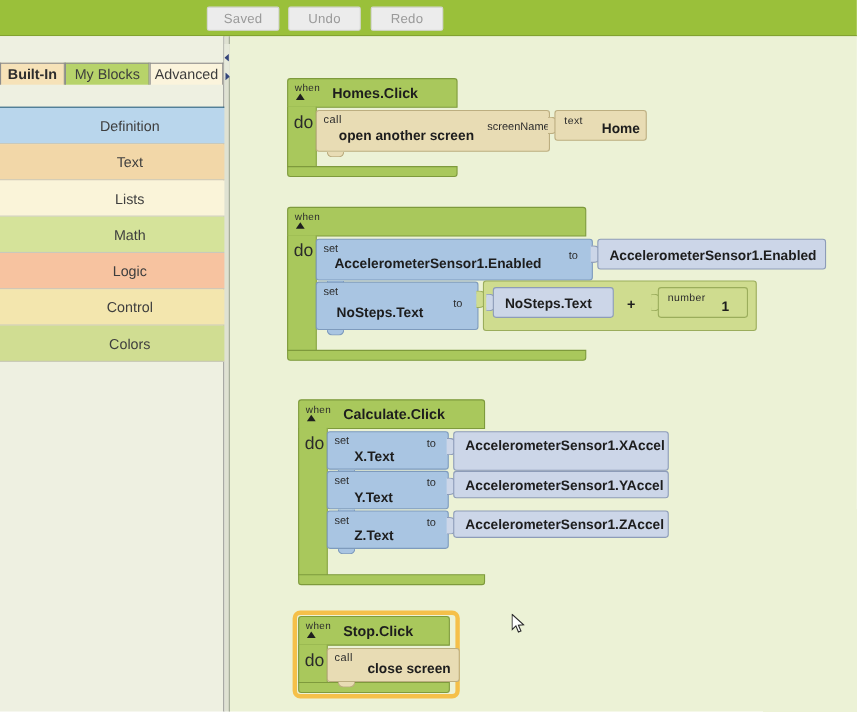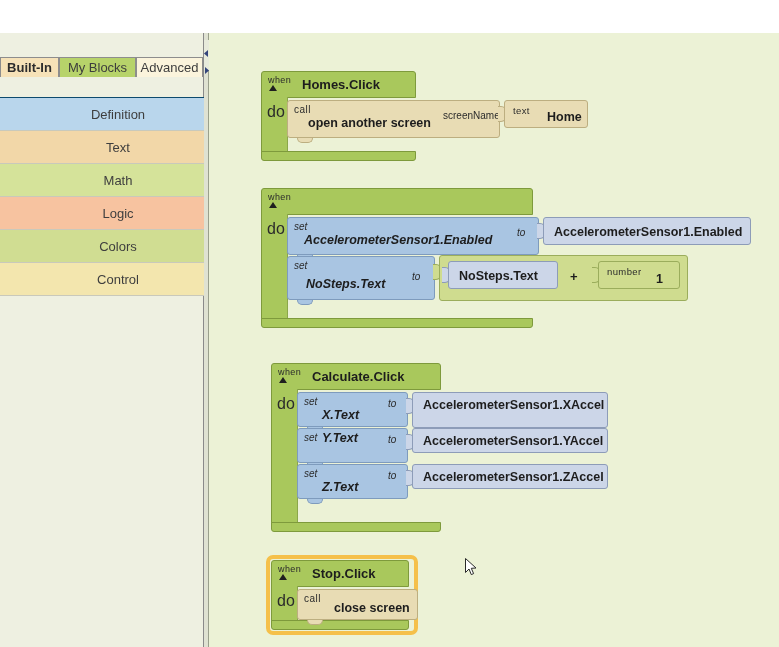--- a/index.html
+++ b/index.html
@@ -167,21 +167,20 @@
 
   
   .stmt {
     position: absolute;
     box-sizing: border-box;
     border-radius: 3px;
   }
   .stmt.blue {
     background: #a9c5e2;
     border: 1px solid #7e9bbd;
-    font-style: italic;
   }
   .stmt.tan {
     background: #e8dcb4;
     border: 1px solid #bcae80;
     padding-left: 48px;
   }
   .lbl-set {
     position: absolute; left: 6px; top: 3px;
     font-size: 10px; color: #2b2b2b;
   }
@@ -279,37 +278,43 @@
   .cursor {
     position: absolute;
     width: 12px; height: 19px;
   }
 </style>
 </head>
 <body>
 
 <div id="app">
 
+  <div class="toolbar">
+    <div class="tb-btn saved">Saved</div>
+    <div class="tb-btn undo">Undo</div>
+    <div class="tb-btn redo">Redo</div>
+  </div>
 
   <div class="palette">
     <div class="palette-topgap"></div>
 
     <div class="tabstrip">
       <div class="tab t0">Built-In</div>
       <div class="tab t1">My Blocks</div>
       <div class="tab t2">Advanced</div>
     </div>
 
     <div class="cat-list">
       <div class="cat" style="background:#b9d6ec">Definition</div>
       <div class="cat" style="background:#f2d7a8">Text</div>
+      <div class="cat" style="background:#faf4d9">Lists</div>
       <div class="cat" style="background:#d5e39a">Math</div>
       <div class="cat" style="background:#f7c3a0">Logic</div>
+      <div class="cat" style="background:#f3e6ae">Control</div>
       <div class="cat" style="background:#d0dd92">Colors</div>
-      <div class="cat" style="background:#f3e6ae">Control</div>
     </div>
   </div>
 
   <div class="divider"></div>
   <div class="collapse-handle">
     <div class="arr a1">
       <svg width="5" height="7" viewBox="0 0 5 7">
           <path d="M4 0 L0 3.5 L4 7 Z" fill="#33447a"></path>
         </svg>
     </div>
@@ -407,21 +412,21 @@
         <span class="lbl-to" style="left:90px; top:5px;">to</span>
       </div>
       <div class="bump blue" style="left:36px; top:64px;"></div>
       <div class="notch g" style="left:135px; top:35px;"></div>
       <div class="val getter" style="left:141px; top:29px; width:196px; height:36px;">
         <span class="vtxt" style="left:10px; top:5px;">AccelerometerSensor1.XAccel</span>
       </div>
 
       <div class="stmt blue" style="left:26px; top:65px; width:111px; height:35px;">
         <span class="lbl-set">set</span>
-        <span class="stmt-main" style="left:24px; top:2px;text-align:right;">Y.Text</span>
+        <span class="stmt-main" style="left:24px; top:16px;text-align:right;">Y.Text</span>
         <span class="lbl-to" style="left:90px; top:5px;">to</span>
       </div>
       <div class="bump blue" style="left:36px; top:100px;"></div>
       <div class="notch g" style="left:135px; top:71px;"></div>
       <div class="val getter" style="left:141px; top:65px; width:196px; height:25px;">
         <span class="vtxt" style="left:10px; top:5px;">AccelerometerSensor1.YAccel</span>
       </div>
 
       <div class="stmt blue" style="left:26px; top:101px; width:111px; height:35px;">
         <span class="lbl-set">set</span>

